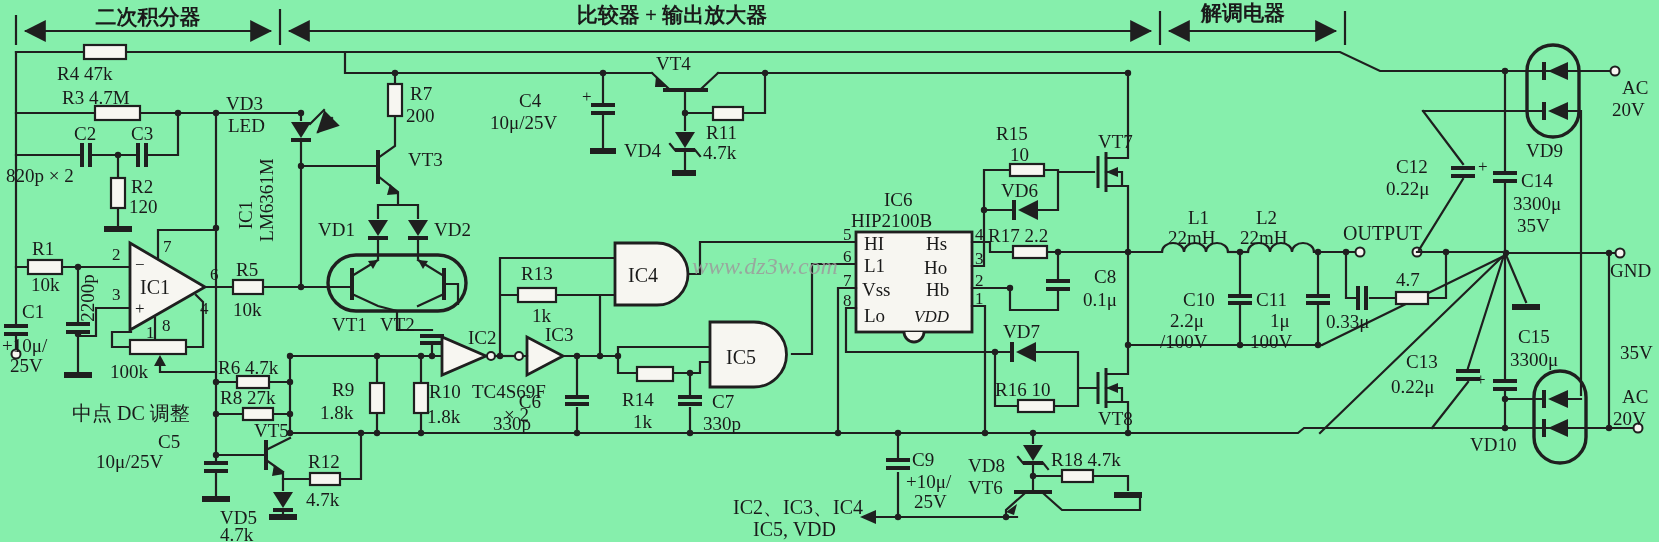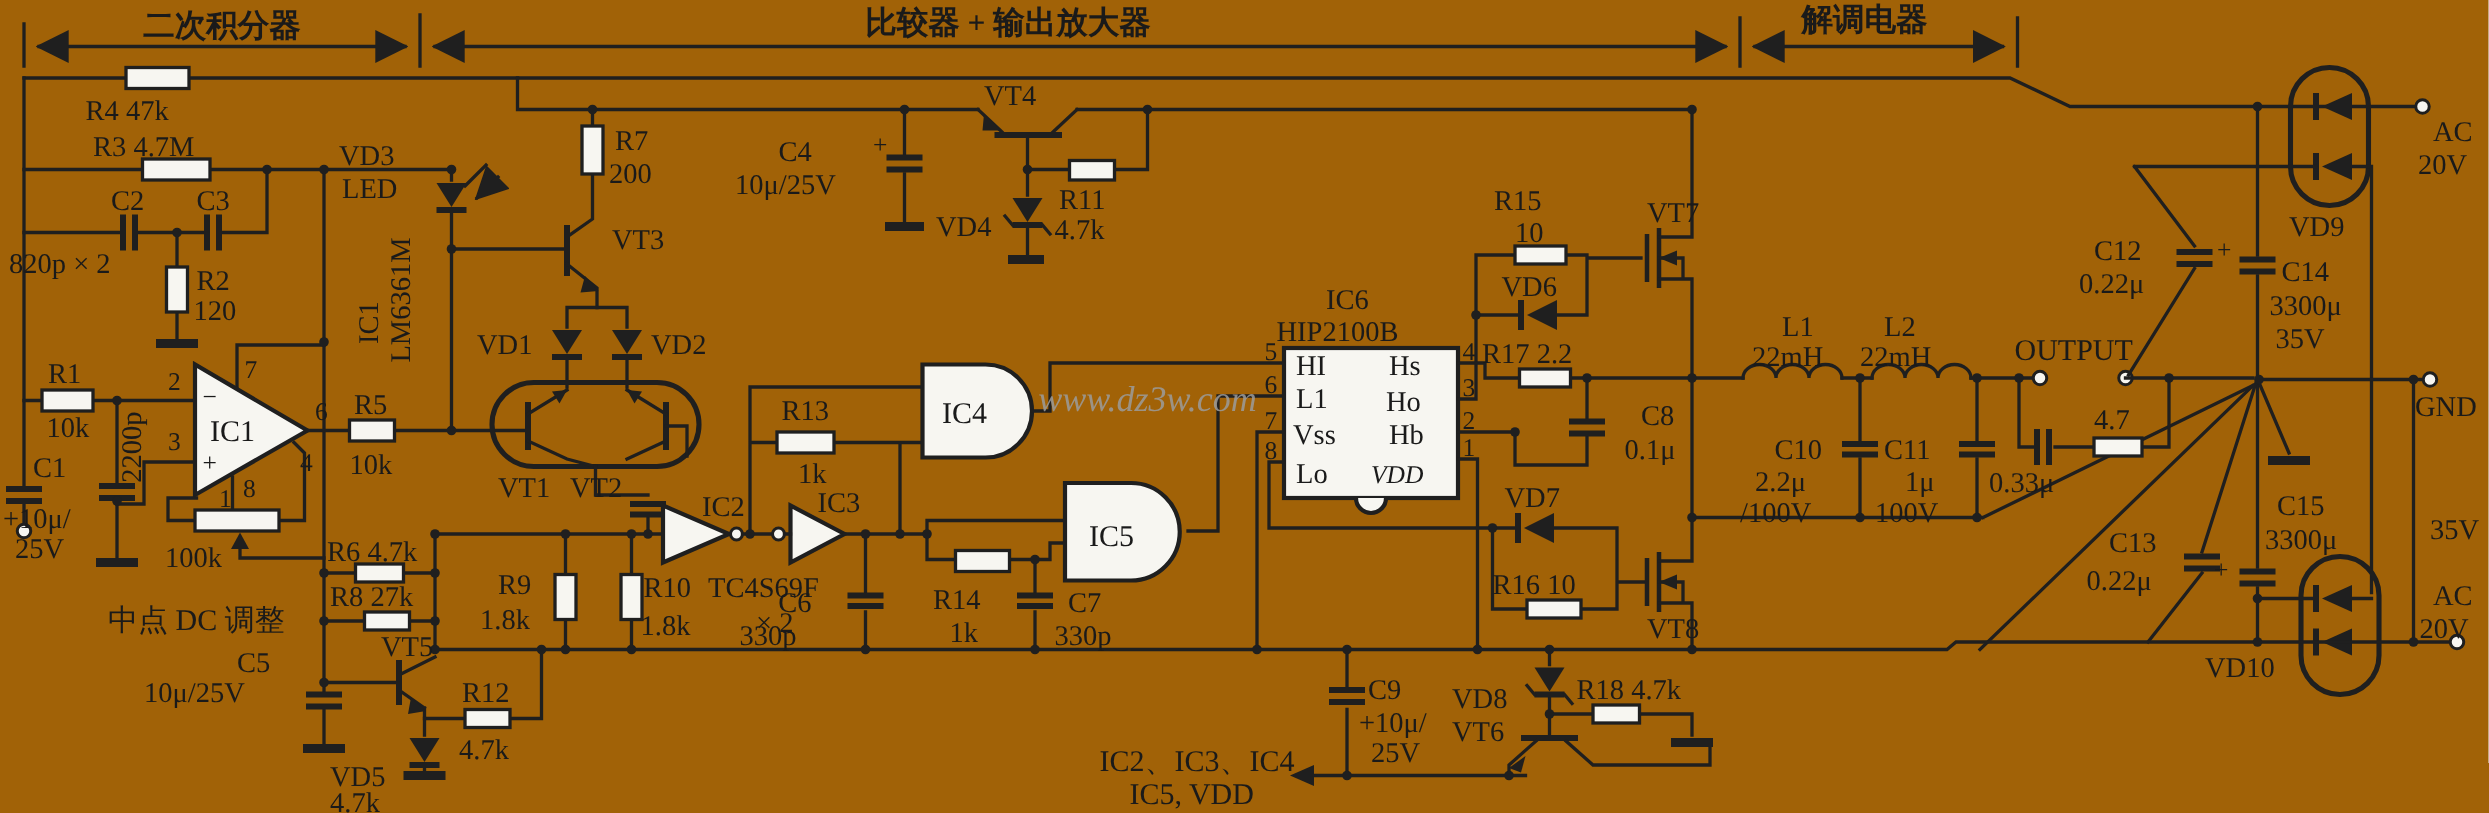--- a/index.html
+++ b/index.html
@@ -1,16 +1,16 @@
 <!DOCTYPE html>
 <html><head>
 <meta charset="utf-8">
 <style>
   html,body{margin:0;padding:0;background:#e8e8e4;}
-  .stage{position:relative;width:1659px;height:542px;background:#a16207;overflow:hidden;
+  .stage{position:relative;width:1659px;height:542px;background:#86efac;overflow:hidden;
          font-family:"Liberation Serif","DejaVu Serif",serif;}
   svg{position:absolute;left:0;top:0;}
   .w{stroke:#1f1f1f;stroke-width:2.2;fill:none;stroke-linecap:square;}
   .w3{stroke:#1f1f1f;stroke-width:3;fill:none;}
   .p{stroke:#1f1f1f;stroke-width:4;fill:none;stroke-linecap:butt;}
   .box{stroke:#1f1f1f;stroke-width:2.2;fill:#f7f6f1;}
   .gate{stroke:#1f1f1f;stroke-width:2.8;fill:#f7f6f1;}
   .oval{stroke:#1f1f1f;stroke-width:3.4;fill:none;}
   .blk{fill:#1f1f1f;stroke:none;}
   .dot{fill:#1f1f1f;stroke:none;}

